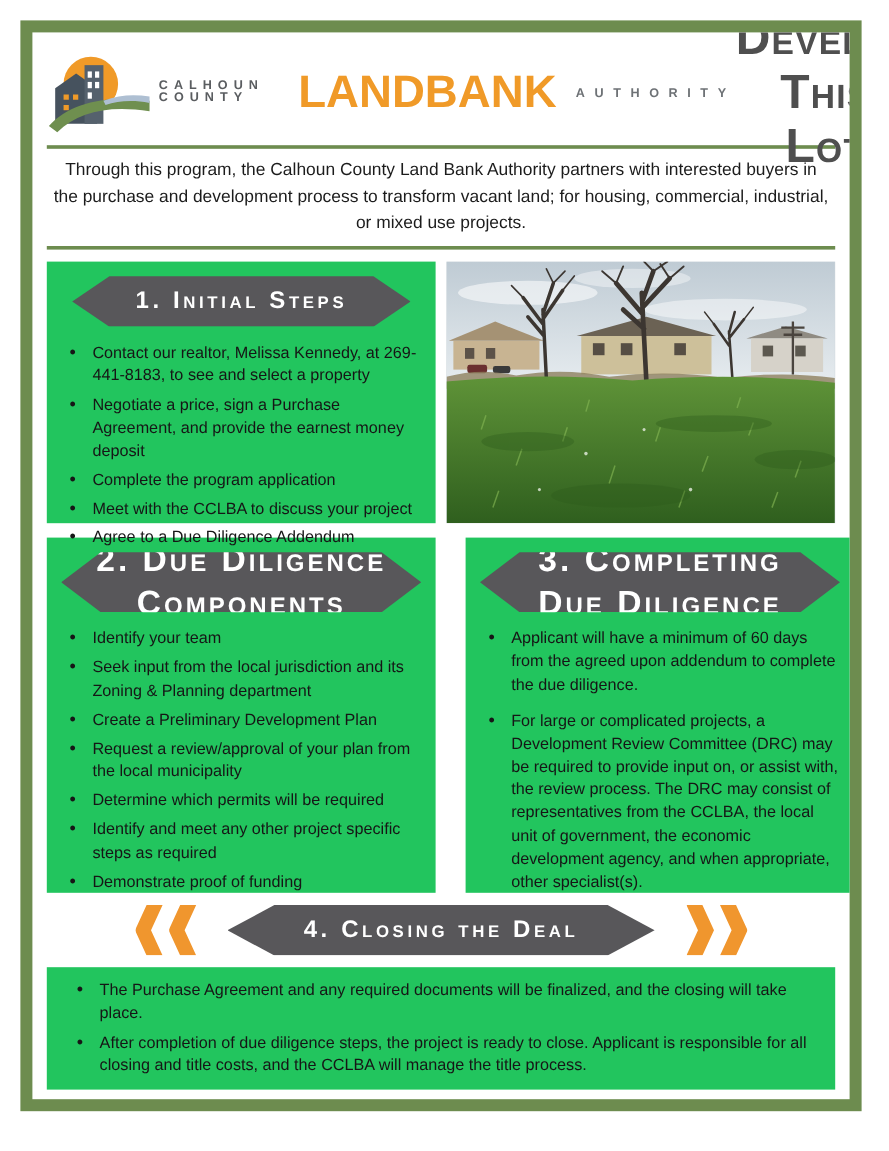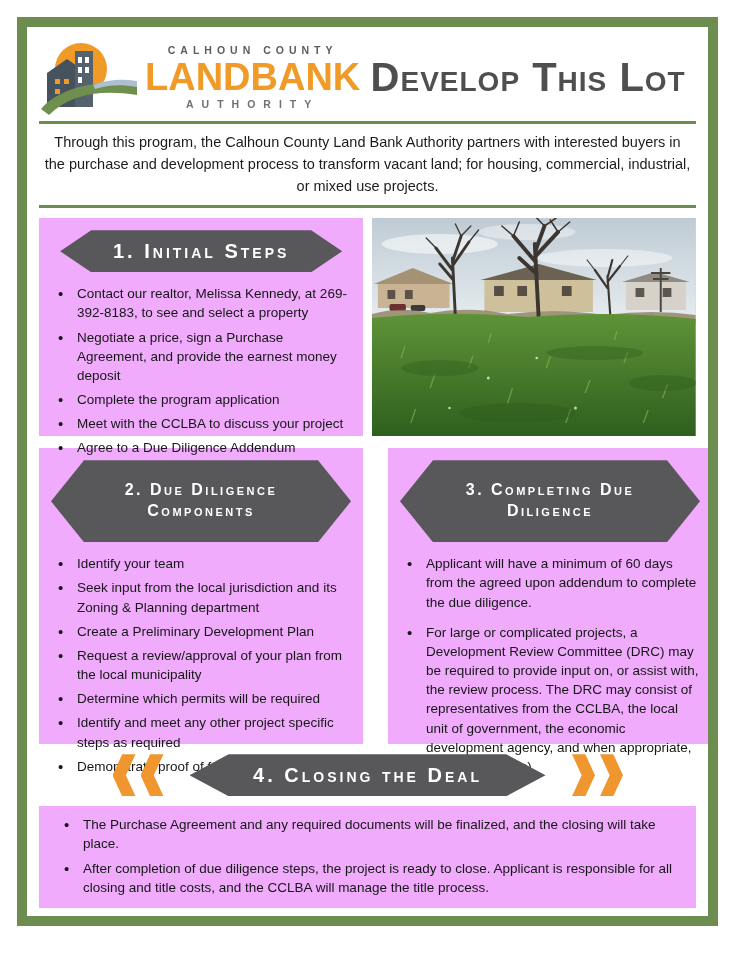--- a/index.html
+++ b/index.html
@@ -8,52 +8,52 @@
     font-family:"Liberation Sans", sans-serif;color:#1f1f1f;overflow:hidden;
   }
   .frame{
     position:absolute;left:17px;top:17px;width:701px;height:909px;
     border:10px solid #6d8c4f;background:#fff;box-sizing:border-box;
     padding:6px 12px 8px;overflow:hidden;
   }
   
   .header{display:flex;align-items:center;height:88px;}
   .logo{display:flex;align-items:center;gap:6px;}
-  .logo-text{display:flex;flex-direction:column;align-items:center;line-height:1;}
+  .logo-text{display:flex;flex-direction:row;align-items:center;line-height:1;gap:16px;}
   .logo-county{font-size:10.5px;font-weight:bold;letter-spacing:5px;color:#5a5d60;margin-bottom:2px;}
   .logo-landbank{font-size:38px;font-weight:bold;color:#f09a28;letter-spacing:0;}
   .logo-authority{font-size:10.5px;font-weight:bold;letter-spacing:8px;color:#6e7276;margin-top:3px;}
   .page-title{
     flex:1;text-align:center;font-variant:small-caps;font-weight:bold;
     font-size:40px;color:#4f4f4f;letter-spacing:1px;
   }
   .hr-green{height:3px;background:#6d8c4f;border:none;margin:0;}
   
   .intro{
     text-align:center;font-size:14.5px;line-height:1.5;color:#1c1c1c;
     padding:8px 4px;
   }
   
   .row{display:flex;gap:9px;}
   .row1{margin-top:10px;}
   .row2{margin-top:12px;}
-  .panel{background:#f0abfc;box-sizing:border-box;padding:8px 12px 10px;}
+  .panel{background:#22c55e;box-sizing:border-box;padding:8px 12px 10px;}
   .p-s1{width:334px;height:218px;}
   .photo-box{width:334px;height:218px;background:#cfd8dd;overflow:hidden;}
   .photo-box svg{display:block;width:100%;height:100%;}
   .p-s2{width:334px;height:296px;}
   .p-s3{width:334px;height:296px;margin-left:16px;}
   
   .hex{
     background:#58575a;color:#fff;font-variant:small-caps;font-weight:bold;
     display:flex;align-items:center;justify-content:center;text-align:center;
     clip-path:polygon(0 50%,11% 0,89% 0,100% 50%,89% 100%,11% 100%);
   }
   .hex-s1{width:282px;height:42px;margin:4px auto 12px;font-size:20px;letter-spacing:3px;}
-  .hex-s2,.hex-s3{width:300px;height:82px;margin:4px auto 12px;font-size:16px;letter-spacing:2.5px;line-height:1.3;padding:12px 26px;box-sizing:border-box;}
+  .hex-s2,.hex-s3{width:300px;height:50px;margin:4px auto 12px;font-size:28px;letter-spacing:2.5px;line-height:1.3;padding:12px 26px;box-sizing:border-box;}
   .hex-s4{width:356px;height:42px;font-size:20px;letter-spacing:3px;}
   
   ul.blist{list-style:none;margin:0;padding:0;}
   ul.blist li{
     position:relative;padding-left:26px;font-size:13.5px;line-height:1.42;
     margin-bottom:5px;color:#161616;
   }
   ul.blist li::before{content:"•";position:absolute;left:7px;top:-1px;font-size:15px;}
   ul.sp li{margin-bottom:11px;}
   
@@ -108,21 +108,21 @@
   <div class="intro">Through this program, the Calhoun County Land Bank Authority partners with interested buyers in the purchase and development process to transform vacant land; for housing, commercial, industrial, or mixed use projects.</div>
 
   <hr class="hr-green">
 
   <div class="row row1">
     <div class="panel p-s1">
       <div class="hex hex-s1">
         <span>1. Initial Steps</span>
       </div>
       <ul class="blist">
-        <li>Contact our realtor, Melissa Kennedy, at 269-392-8183, to see and select a property</li>
+        <li>Contact our realtor, Melissa Kennedy, at 269-441-8183, to see and select a property</li>
         <li>Negotiate a price, sign a Purchase Agreement, and provide the earnest money deposit</li>
         <li>Complete the program application</li>
         <li>Meet with the CCLBA to discuss your project</li>
         <li>Agree to a Due Diligence Addendum</li>
       </ul>
     </div>
     <div class="photo-box">
       <svg viewBox="0 0 334 218" preserveAspectRatio="none" aria-hidden="true">
         <defs>
           <linearGradient id="sky" x1="0" y1="0" x2="0" y2="1">

